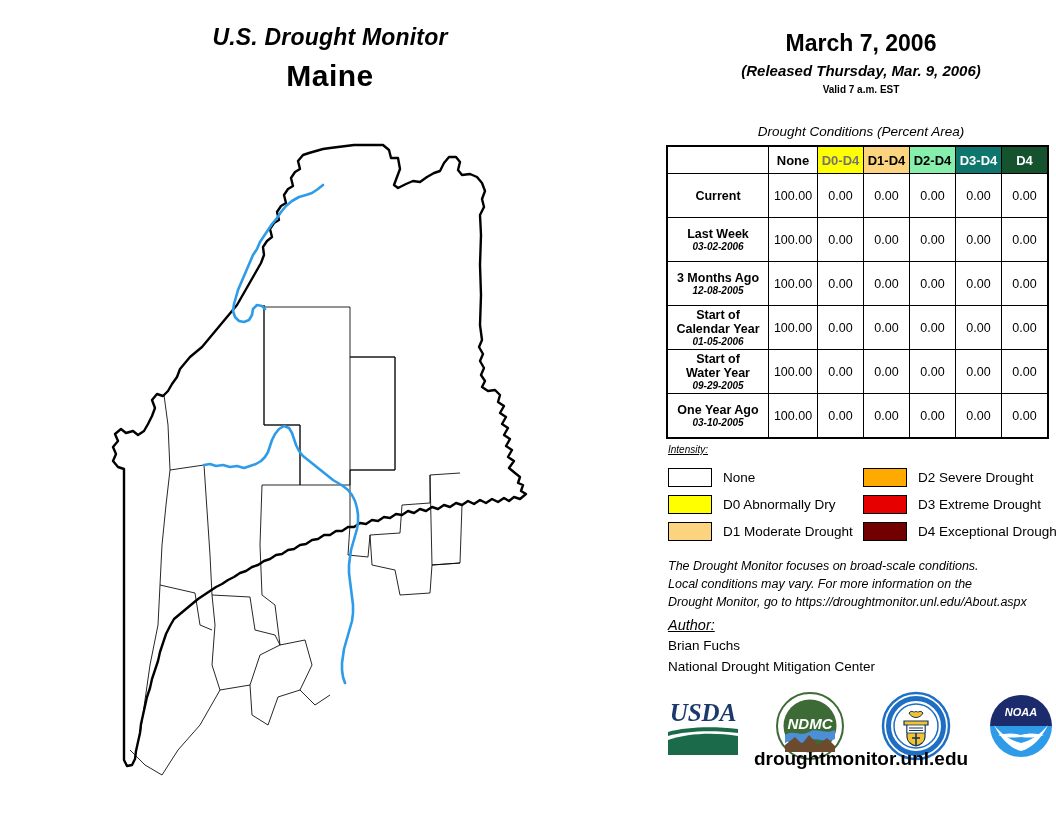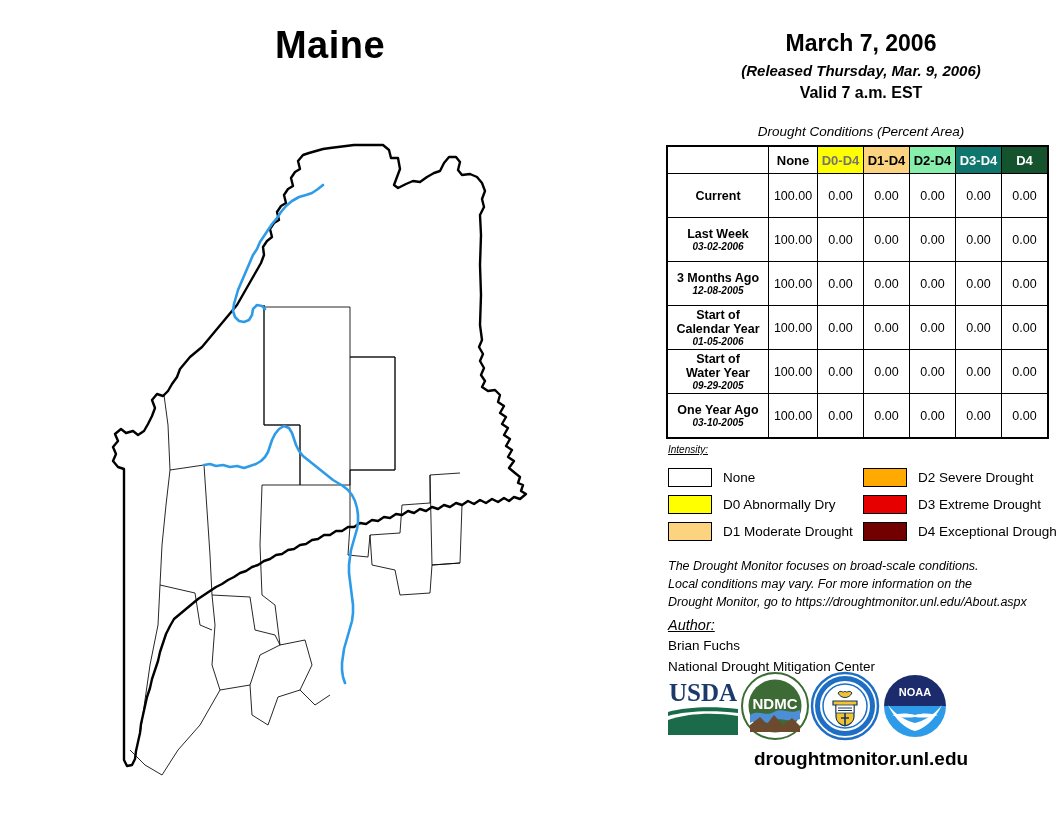--- a/index.html
+++ b/index.html
@@ -3,31 +3,31 @@
 <meta charset="utf-8">
 <style>
   html,body{margin:0;padding:0;background:#fff;}
   body{width:1056px;height:816px;position:relative;overflow:hidden;
        font-family:"Liberation Sans","DejaVu Sans",sans-serif;color:#000;}
   .abs{position:absolute;}
 
   
   #title-block{left:0;top:24px;width:660px;text-align:center;}
   #dm-title{font-size:23px;font-weight:bold;font-style:italic;letter-spacing:.2px;}
-  #state-title{font-size:38px;font-weight:bold;letter-spacing:.5px;}
+  #state-title{font-size:30px;font-weight:bold;margin-top:8px;letter-spacing:.5px;}
 
   
   #map-wrap{left:100px;top:125px;width:480px;height:660px;}
   #map-svg{display:block;width:480px;height:660px;}
 
   
   #right-head{left:666px;top:30px;width:390px;text-align:center;}
   #rel-date{font-size:23px;font-weight:bold;}
   #rel-sub{font-size:15px;font-weight:bold;font-style:italic;margin-top:5px;}
-  #rel-valid{font-size:16px;font-weight:bold;margin-top:5px;}
+  #rel-valid{font-size:10px;font-weight:bold;margin-top:5px;}
   #tbl-caption{left:666px;top:124px;width:390px;text-align:center;
                font-size:13.5px;font-style:italic;}
 
   
   #dm-table{left:666px;top:145px;border-collapse:collapse;font-size:12.5px;}
   #dm-table td,#dm-table th{border:1.5px solid #000;text-align:center;
       vertical-align:middle;padding:0;}
   #dm-table .corner{border:none;width:100px;}
   #dm-table thead th{height:26px;font-size:13px;font-weight:bold;}
   #dm-table tbody td{height:43px;}
@@ -52,30 +52,31 @@
   .leg-label{font-size:13.5px;margin-left:11px;white-space:nowrap;}
 
   
   #disclaimer{left:668px;top:557px;width:385px;font-size:12.5px;
               font-style:italic;line-height:1.45;}
   #author-head{left:668px;top:617px;font-size:14.5px;font-style:italic;
                text-decoration:underline;}
   #author-lines{left:668px;top:636px;font-size:13.5px;line-height:1.55;}
 
   
-  #logos{left:666px;top:670px;width:390px;height:72px;display:flex;
-         align-items:center;}
+  #logos{left:666px;top:690px;width:390px;height:72px;display:flex;
+         align-items:center;justify-content:space-between;font-style:italic;}
   .logo{flex:0 0 auto;}
   #site-url{left:666px;top:748px;width:390px;text-align:center;
             font-size:19px;font-weight:bold;}
 </style>
 </head>
 <body>
 
 <div class="abs" id="title-block">
+  <div id="dm-title">U.S. Drought Monitor</div>
   <div id="state-title">Maine</div>
 </div>
 
 <div class="abs" id="map-wrap">
 <svg id="map-svg" viewBox="0 0 480 660" xmlns="http://www.w3.org/2000/svg">
   <g>
 
     <path fill="#FFFFFF" stroke="#000000" stroke-width="2.4" stroke-linejoin="round" d="M 283,20 L 289,25 L 291,33 L 298,33 L 300,44 L 297,52 L 294,60
          L 298,63 L 306,59 L 313,56 L 320,57 L 327,52 L 334,48 L 340,46
          L 344,38 L 349,32 L 356,32 L 360,37 L 358,45 L 362,50 L 370,49

